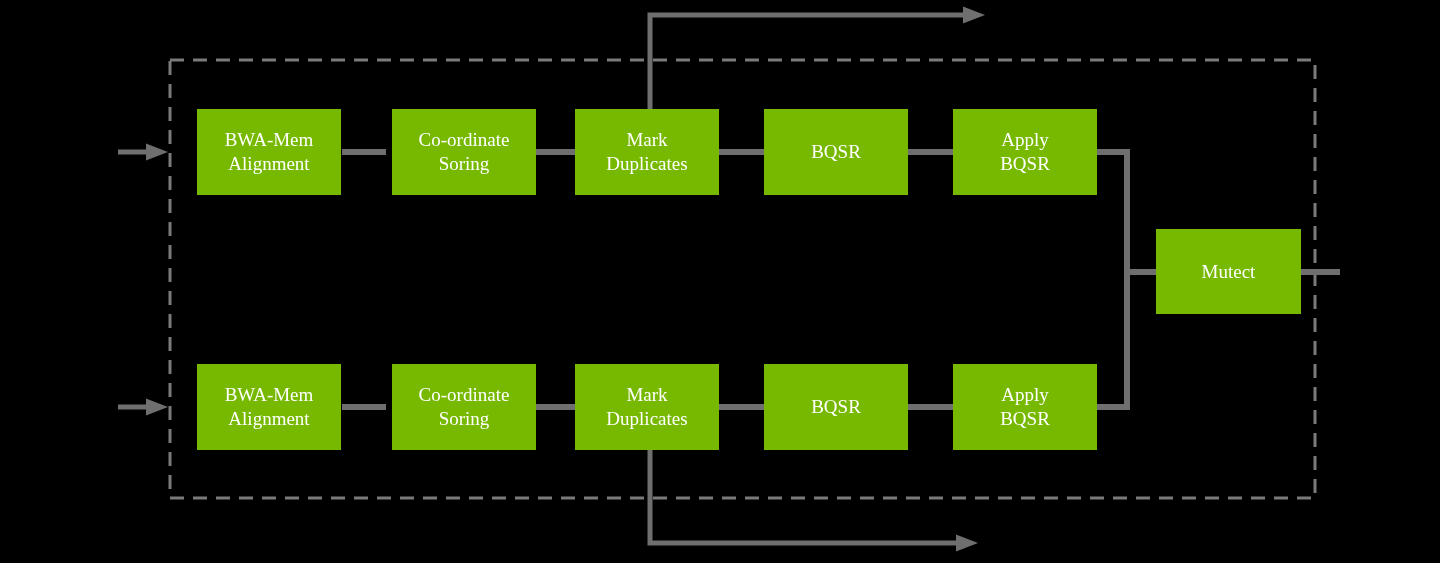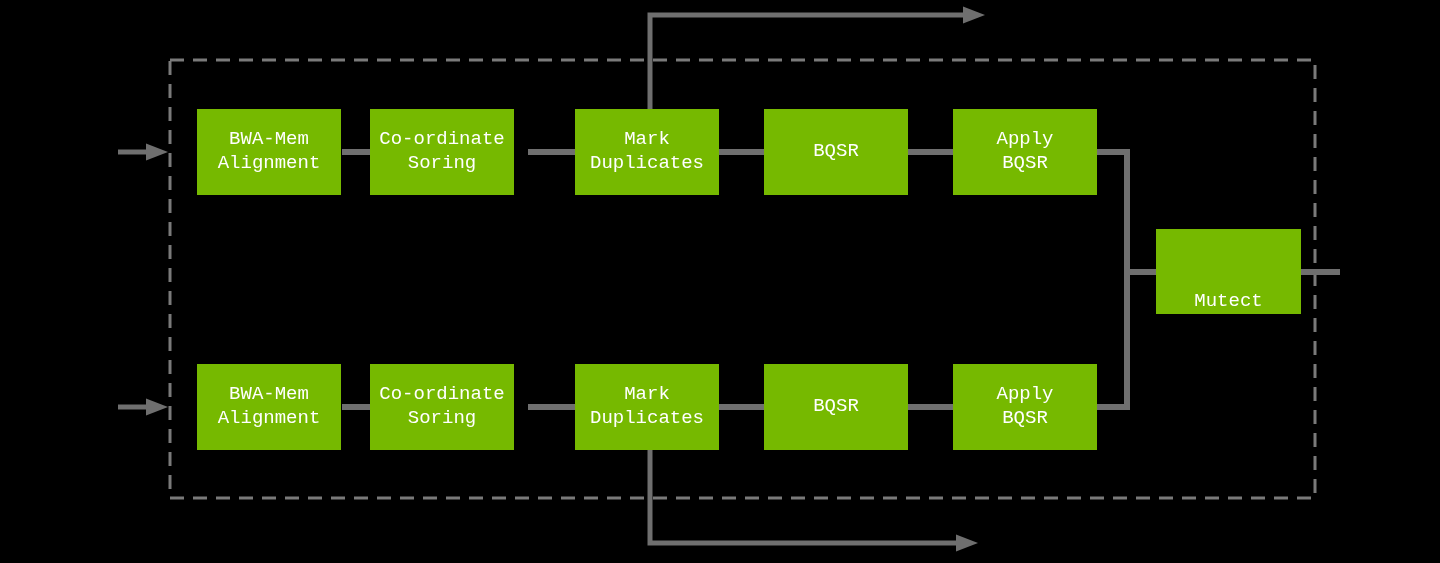--- a/index.html
+++ b/index.html
@@ -1,45 +1,45 @@
 <!DOCTYPE html>
 <html style="--bg: #000000; --box-green: #76b900; --line-gray: #6f6f6f; --dash-gray: #7a7a7a; --text-white: #ffffff;"><head>
 <meta charset="utf-8">
 <style>
   html,body{margin:0;padding:0;background:#000;}
   .canvas{
     position:relative;
     width:1340px;height:563px;
     background:var(--bg,#000000);
     overflow:hidden;
-    font-family:Liberation Mono, monospace;
+    font-family:Liberation Serif, serif;
   }
   .wires{position:absolute;left:0;top:0;width:1440px;height:563px;display:block;}
   .wire{fill:none;stroke:var(--line-gray,#6f6f6f);stroke-width:6;}
   .wire.thin{stroke-width:5;}
   .head{fill:var(--line-gray,#6f6f6f);stroke:none;}
   .boundary{fill:none;stroke:var(--dash-gray,#7a7a7a);stroke-width:3;stroke-dasharray:14 9;}
   .box{
     position:absolute;
     width:144px;height:86px;
     background:var(--box-green,#76b900);
     color:var(--text-white,#ffffff);
     display:flex;align-items:center;justify-content:center;
     text-align:center;
     font-size:19px;line-height:1.25;
     white-space:pre-line;
   }
   .row-top{top:109px;}
   .row-bottom{top:364px;}
   .col-1{left:197px;}
-  .col-2{left:370px;}
+  .col-2{left:392px;}
   .col-3{left:575px;justify-content:center;}
   .col-4{left:764px;}
   .col-5{left:953px;align-items:center;}
-  .merge-box{left:1156px;top:229px;width:145px;height:85px;align-items:flex-end;}
+  .merge-box{left:1156px;top:229px;width:145px;height:85px;}
 </style>
 </head>
 <body>
 
 <div class="canvas">
 
   <svg class="wires" viewBox="0 0 1440 563" aria-hidden="true">
 
     <rect class="boundary" x="170" y="60" width="1145" height="438"></rect>
 

